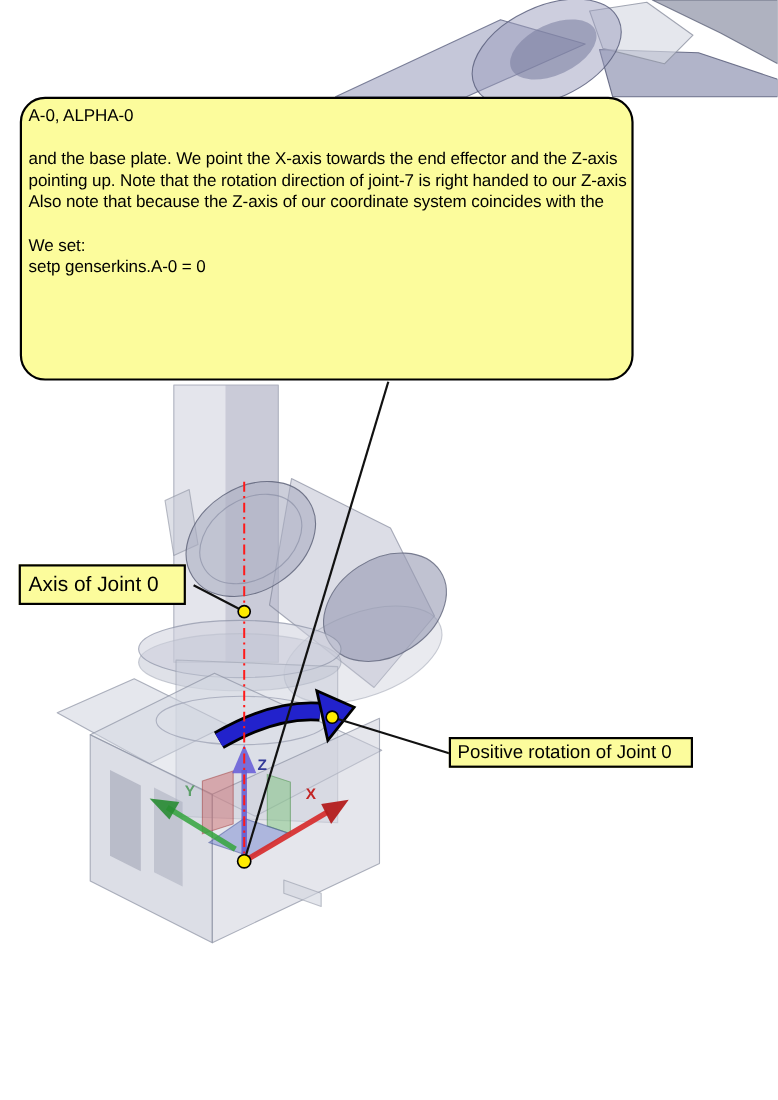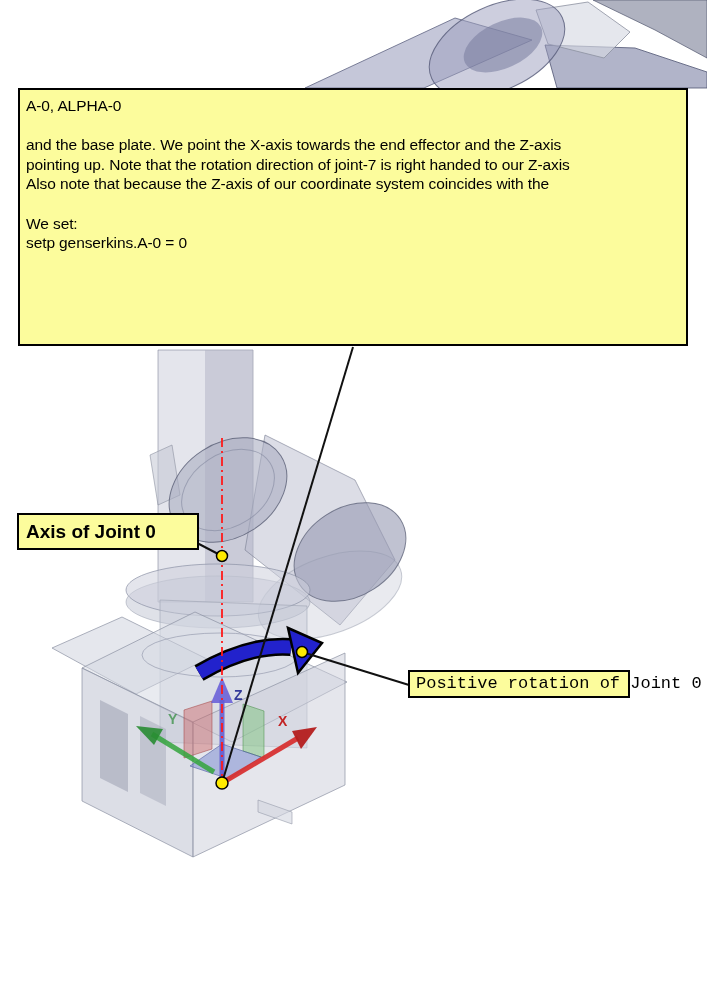--- a/index.html
+++ b/index.html
@@ -6,32 +6,32 @@
   #stage{
     position:relative;width:707px;height:1000px;background:#ffffff;
     font-family:"Liberation Sans",sans-serif;overflow:hidden;
   }
   #robot-svg{position:absolute;left:0;top:0;}
   .callout{
     position:absolute;box-sizing:border-box;
     background:#FCFC9C;border:2px solid #000;color:#000;
   }
   #note-box{
-    left:18px;top:88px;width:670px;height:258px;
+    left:18px;top:88px;width:558px;height:258px;
     padding:6px 6px 0 6px;
-    font-size:15.5px;line-height:19.6px;letter-spacing:-0.1px;
+    font-size:15.5px;line-height:19.6px;letter-spacing:-0.1px;border-radius:23px;
   }
   .note-line{height:19.6px;white-space:nowrap;}
   #axis-label{
-    left:17px;top:513px;width:182px;height:37px;
-    font-size:19px;line-height:33px;padding-left:7px;white-space:nowrap;font-weight:bold;
+    left:17px;top:513px;width:152px;height:37px;
+    font-size:19px;line-height:33px;padding-left:7px;white-space:nowrap;
   }
   #rotation-label{
     left:408px;top:670px;width:222px;height:28px;
-    font-size:17px;line-height:24px;padding-left:6px;white-space:nowrap;font-family:Liberation Mono, monospace;
+    font-size:17px;line-height:24px;padding-left:6px;white-space:nowrap;
   }
   text.axis-letter{font-family:"Liberation Sans",sans-serif;font-weight:bold;font-size:14px;}
 </style>
 </head>
 <body>
 
 <div id="stage">
 
   <svg id="robot-svg" width="707" height="1000" viewBox="0 0 707 1000">
 

